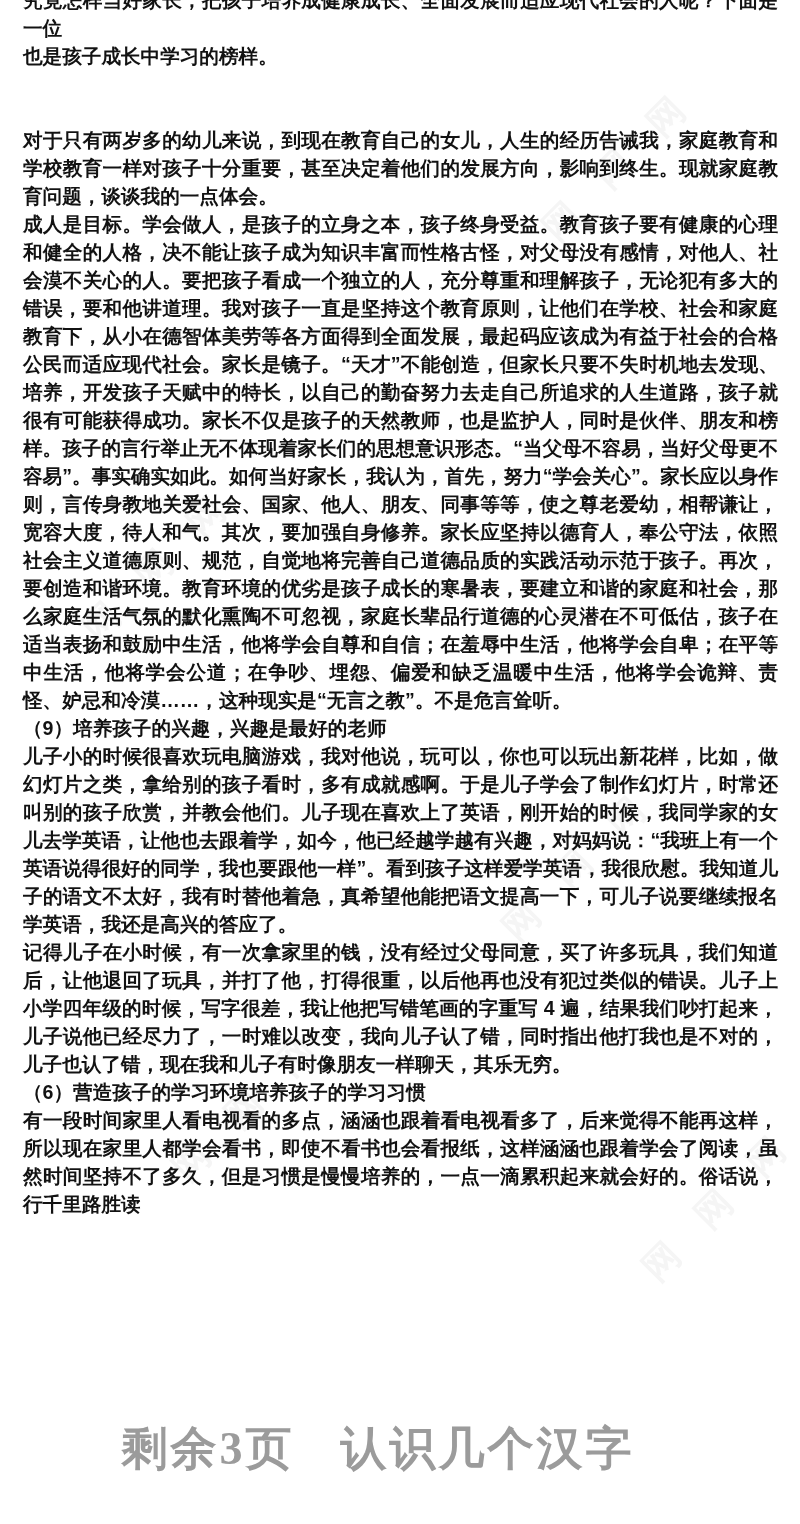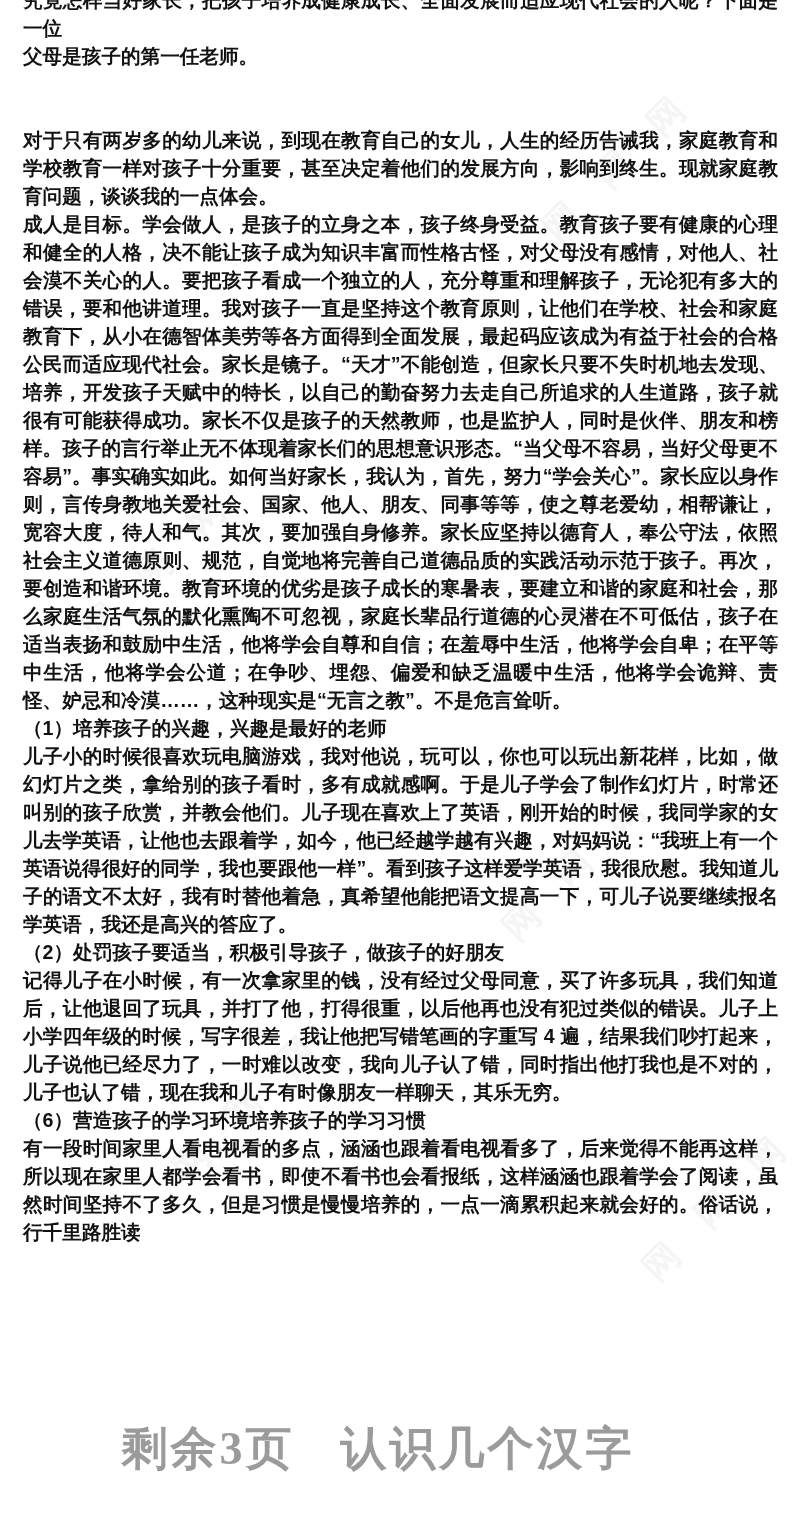--- a/index.html
+++ b/index.html
@@ -82,28 +82,27 @@
     <div class="watermark wm1">网 网 网</div>
     <div class="watermark wm2">网 网 网</div>
     <div class="watermark wm3">网 网 网</div>
     <div class="watermark wm4">网 网 网</div>
     <div class="watermark wm5">网 网 网</div>
   </div>
 
   <div class="content">
     <div class="intro">
       <p>究竟怎样当好家长，把孩子培养成健康成长、全面发展而适应现代社会的人呢？下面是一位</p>
-      <p>父母是孩子的第一任老师。</p>
+      <p>也是孩子成长中学习的榜样。</p>
     </div>
     <div class="paragraphs">
         <p>对于只有两岁多的幼儿来说，到现在教育自己的女儿，人生的经历告诫我，家庭教育和学校教育一样对孩子十分重要，甚至决定着他们的发展方向，影响到终生。现就家庭教育问题，谈谈我的一点体会。</p>
         <p>成人是目标。学会做人，是孩子的立身之本，孩子终身受益。教育孩子要有健康的心理和健全的人格，决不能让孩子成为知识丰富而性格古怪，对父母没有感情，对他人、社会漠不关心的人。要把孩子看成一个独立的人，充分尊重和理解孩子，无论犯有多大的错误，要和他讲道理。我对孩子一直是坚持这个教育原则，让他们在学校、社会和家庭教育下，从小在德智体美劳等各方面得到全面发展，最起码应该成为有益于社会的合格公民而适应现代社会。家长是镜子。“天才”不能创造，但家长只要不失时机地去发现、培养，开发孩子天赋中的特长，以自己的勤奋努力去走自己所追求的人生道路，孩子就很有可能获得成功。家长不仅是孩子的天然教师，也是监护人，同时是伙伴、朋友和榜样。孩子的言行举止无不体现着家长们的思想意识形态。“当父母不容易，当好父母更不容易”。事实确实如此。如何当好家长，我认为，首先，努力“学会关心”。家长应以身作则，言传身教地关爱社会、国家、他人、朋友、同事等等，使之尊老爱幼，相帮谦让，宽容大度，待人和气。其次，要加强自身修养。家长应坚持以德育人，奉公守法，依照社会主义道德原则、规范，自觉地将完善自己道德品质的实践活动示范于孩子。再次，要创造和谐环境。教育环境的优劣是孩子成长的寒暑表，要建立和谐的家庭和社会，那么家庭生活气氛的默化熏陶不可忽视，家庭长辈品行道德的心灵潜在不可低估，孩子在适当表扬和鼓励中生活，他将学会自尊和自信；在羞辱中生活，他将学会自卑；在平等中生活，他将学会公道；在争吵、埋怨、偏爱和缺乏温暖中生活，他将学会诡辩、责怪、妒忌和冷漠……，这种现实是“无言之教”。不是危言耸听。</p>
-        <p>（1）培养孩子的兴趣，兴趣是最好的老师</p>
+        <p>（9）培养孩子的兴趣，兴趣是最好的老师</p>
         <p>儿子小的时候很喜欢玩电脑游戏，我对他说，玩可以，你也可以玩出新花样，比如，做幻灯片之类，拿给别的孩子看时，多有成就感啊。于是儿子学会了制作幻灯片，时常还叫别的孩子欣赏，并教会他们。儿子现在喜欢上了英语，刚开始的时候，我同学家的女儿去学英语，让他也去跟着学，如今，他已经越学越有兴趣，对妈妈说：“我班上有一个英语说得很好的同学，我也要跟他一样”。看到孩子这样爱学英语，我很欣慰。我知道儿子的语文不太好，我有时替他着急，真希望他能把语文提高一下，可儿子说要继续报名学英语，我还是高兴的答应了。</p>
-        <p>（2）处罚孩子要适当，积极引导孩子，做孩子的好朋友</p>
         <p>记得儿子在小时候，有一次拿家里的钱，没有经过父母同意，买了许多玩具，我们知道后，让他退回了玩具，并打了他，打得很重，以后他再也没有犯过类似的错误。儿子上小学四年级的时候，写字很差，我让他把写错笔画的字重写 4 遍，结果我们吵打起来，儿子说他已经尽力了，一时难以改变，我向儿子认了错，同时指出他打我也是不对的，儿子也认了错，现在我和儿子有时像朋友一样聊天，其乐无穷。</p>
         <p>（6）营造孩子的学习环境培养孩子的学习习惯</p>
         <p>有一段时间家里人看电视看的多点，涵涵也跟着看电视看多了，后来觉得不能再这样，所以现在家里人都学会看书，即使不看书也会看报纸，这样涵涵也跟着学会了阅读，虽然时间坚持不了多久，但是习惯是慢慢培养的，一点一滴累积起来就会好的。俗话说，行千里路胜读</p>
       </div>
   </div>
 
   <div class="footer">
     <span>剩余3页</span>
     <span>认识几个汉字</span>
   </div>

